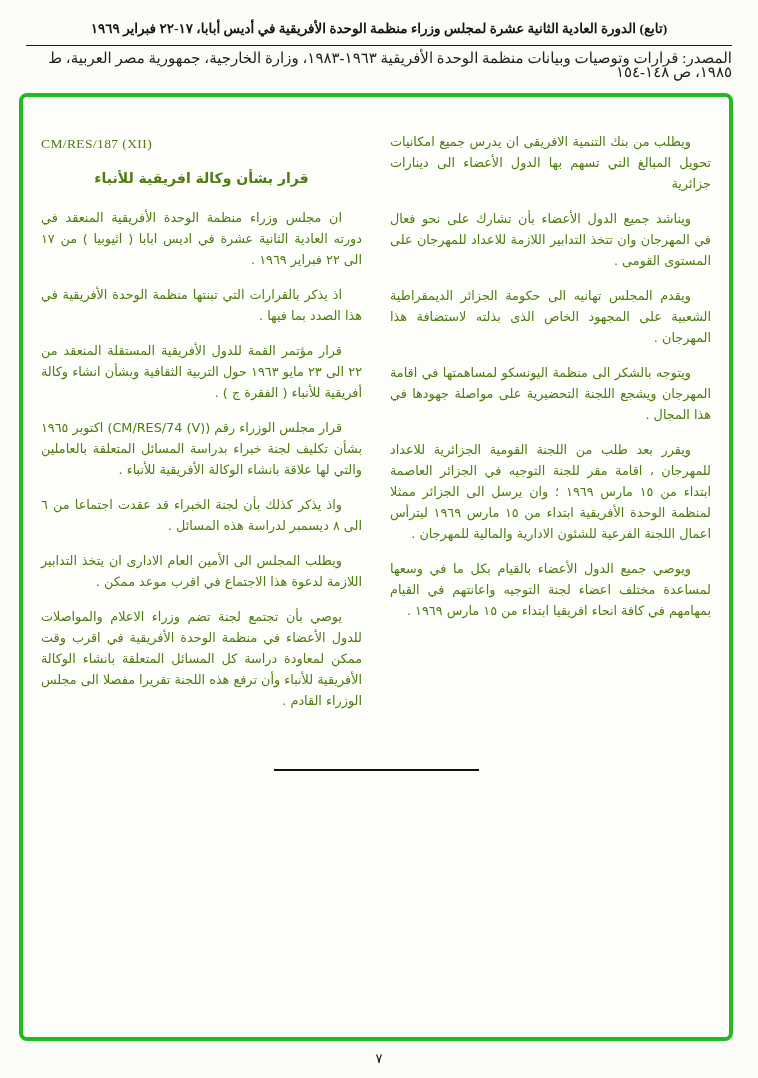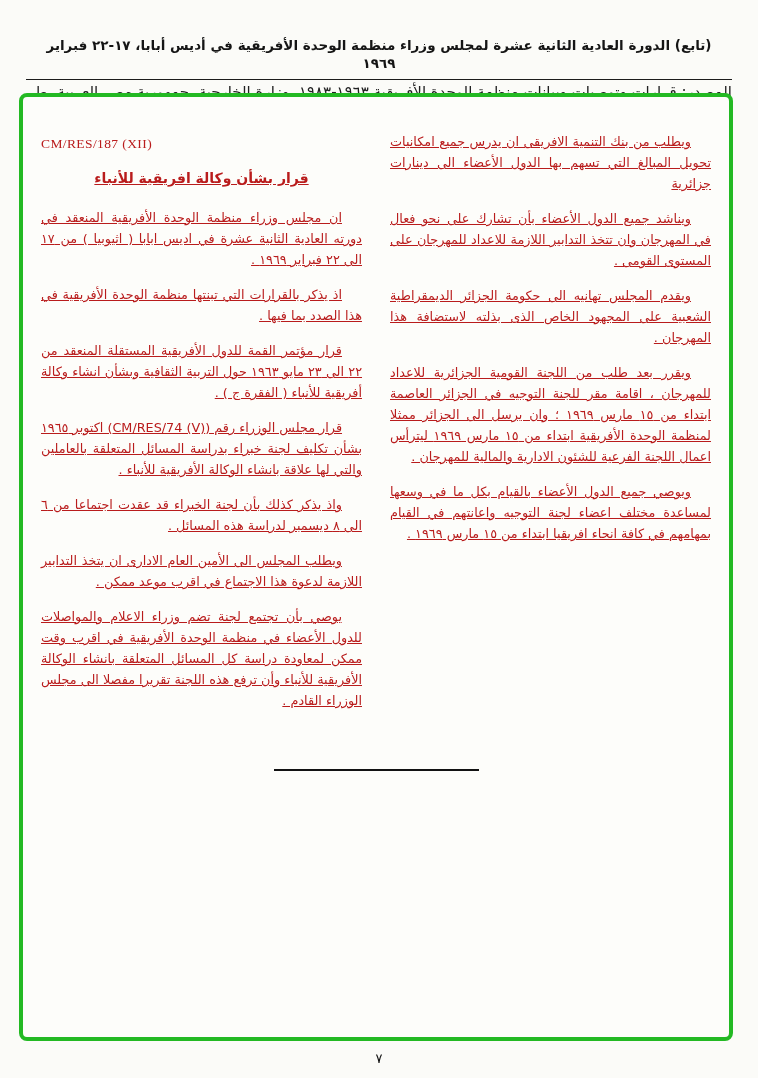--- a/index.html
+++ b/index.html
@@ -8,21 +8,21 @@
     width: 758px;
     height: 1078px;
     position: relative;
     background: #fbfbf8;
     color: #151515;
     font-family: "DejaVu Sans", sans-serif;
     overflow: hidden;
   }
 
   
-  .page-header { padding-top: 36px; }
+  .page-header { padding-top: 20px; font-family: Liberation Serif, serif; }
   .header-title {
     direction: rtl;
     text-align: center;
     font-weight: bold;
     font-size: 13.5px;
     line-height: 18px;
     margin: 0 30px;
   }
   .header-rule {
     border: none;
@@ -55,26 +55,25 @@
     display: flex;
     direction: rtl;
     gap: 28px;
   }
   .col {
     flex: 1 1 0;
     direction: rtl;
     text-align: justify;
     font-size: 12.8px;
     line-height: 21px;
-    color: #b91c1c;
+    color: #4d7c0f;
   }
   .col p {
     margin: 0 0 14px 0;
     text-indent: 20px;
-    text-decoration: underline;
   }
 
   .resolution-ref {
     direction: ltr;
     text-align: left;
     font-family: "Liberation Serif", serif;
     font-size: 13.5px;
     letter-spacing: 0.4px;
     margin: 2px 0 14px 0;
   }
@@ -112,20 +111,21 @@
   <div class="header-source">المصدر: قرارات وتوصيات وبيانات منظمة الوحدة الأفريقية ١٩٦٣-١٩٨٣، وزارة الخارجية، جمهورية مصر العربية، ط ١٩٨٥، ص ١٤٨-١٥٤</div>
 </header>
 
 <section class="doc-frame">
   <div class="columns">
 
     <div class="col">
       <p>ويطلب من بنك التنمية الافريقى ان يدرس جميع امكانيات تحويل المبالغ التي تسهم بها الدول الأعضاء الى دينارات جزائرية</p>
       <p>ويناشد جميع الدول الأعضاء بأن تشارك على نحو فعال في المهرجان وان تتخذ التدابير اللازمة للاعداد للمهرجان على المستوى القومى .</p>
       <p>ويقدم المجلس تهانيه الى حكومة الجزائر الديمقراطية الشعبية على المجهود الخاص الذى بذلته لاستضافة هذا المهرجان .</p>
+      <p>ويتوجه بالشكر الى منظمة اليونسكو لمساهمتها في اقامة المهرجان ويشجع اللجنة التحضيرية على مواصلة جهودها في هذا المجال .</p>
       <p>ويقرر بعد طلب من اللجنة القومية الجزائرية للاعداد للمهرجان ، اقامة مقر للجنة التوجيه في الجزائر العاصمة ابتداء من ١٥ مارس ١٩٦٩ ؛ وان يرسل الى الجزائر ممثلا لمنظمة الوحدة الأفريقية ابتداء من ١٥ مارس ١٩٦٩ ليترأس اعمال اللجنة الفرعية للشئون الادارية والمالية للمهرجان .</p>
       <p>ويوصي جميع الدول الأعضاء بالقيام بكل ما في وسعها لمساعدة مختلف اعضاء لجنة التوجيه واعانتهم في القيام بمهامهم في كافة انحاء افريقيا ابتداء من ١٥ مارس ١٩٦٩ .</p>
     </div>
 
     <div class="col">
       <div class="resolution-ref">CM/RES/187 (XII)</div>
       <p class="resolution-title">قرار بشأن وكالة افريقية للأنباء</p>
       <p>ان مجلس وزراء منظمة الوحدة الأفريقية المنعقد في دورته العادية الثانية عشرة في اديس ابابا ( اثيوبيا ) من ١٧ الى ٢٢ فبراير ١٩٦٩ .</p>
       <p>اذ يذكر بالقرارات التي تبنتها منظمة الوحدة الأفريقية في هذا الصدد بما فيها .</p>
       <p>قرار مؤتمر القمة للدول الأفريقية المستقلة المنعقد من ٢٢ الى ٢٣ مايو ١٩٦٣ حول التربية الثقافية وبشأن انشاء وكالة أفريقية للأنباء ( الفقرة ج ) .</p>

